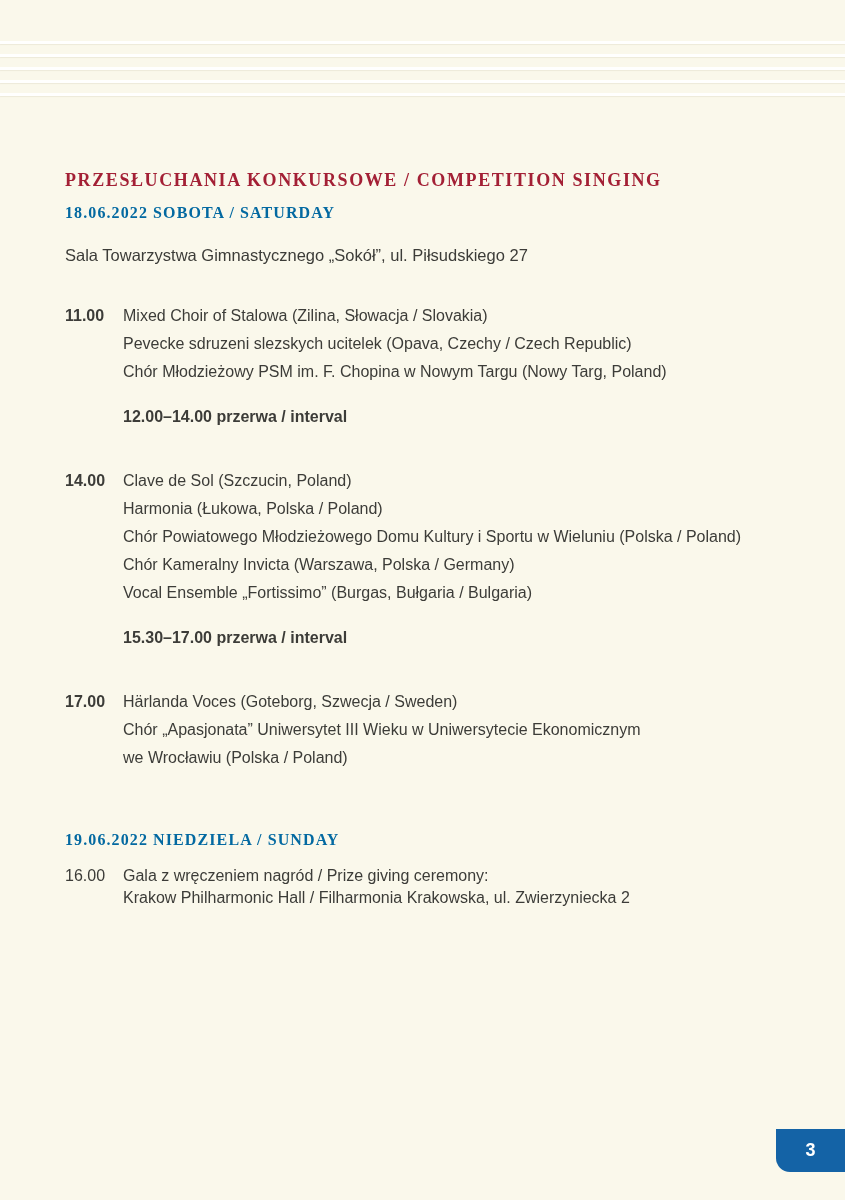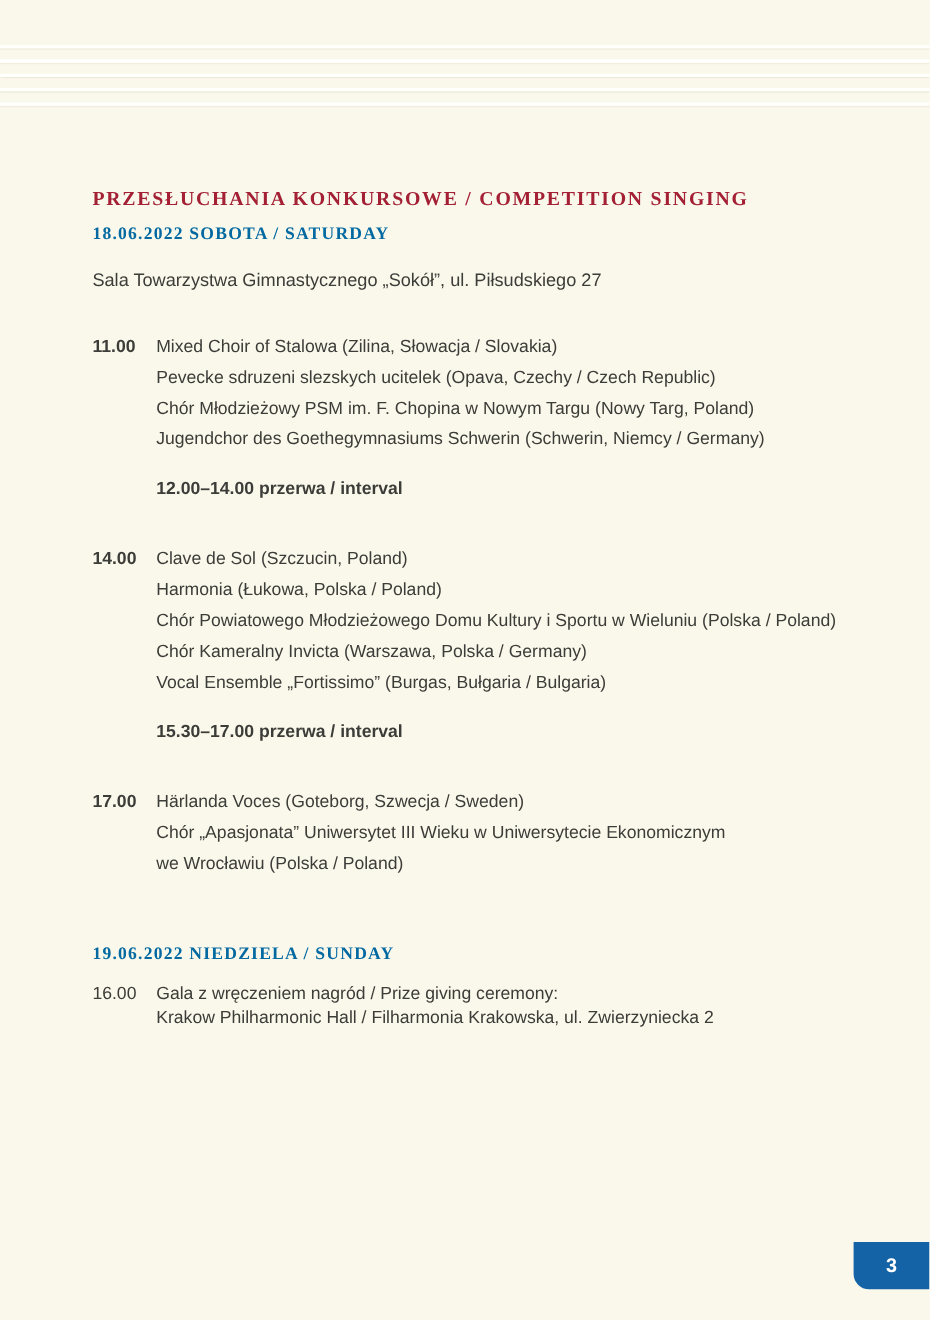--- a/index.html
+++ b/index.html
@@ -17,21 +17,21 @@
     background:rgba(255,255,255,.95);
     box-shadow:0 1px 1px rgba(160,150,110,.14);
   }
   .staff-line.l1{top:41px}
   .staff-line.l2{top:54px}
   .staff-line.l3{top:67px}
   .staff-line.l4{top:80px}
   .staff-line.l5{top:93px}
 
   .content{
-    position:absolute;left:84px;top:169px;width:740px;
+    position:absolute;left:65px;top:169px;width:740px;
   }
   .red-title{
     margin:0;
     font-family:"Liberation Serif", serif;
     font-weight:bold;
     font-size:18px;
     letter-spacing:1.6px;
     color:#A32035;
     line-height:22px;
   }
@@ -108,21 +108,20 @@
     <h2 class="day-heading">18.06.2022 SOBOTA / SATURDAY</h2>
 
     <p class="venue">Sala Towarzystwa Gimnastycznego „Sokół”, ul. Piłsudskiego 27</p>
 
     <section class="session">
       <span class="time">11.00</span>
       <div class="entries">
         <p>Mixed Choir of Stalowa (Zilina, Słowacja / Slovakia)</p>
         <p>Pevecke sdruzeni slezskych ucitelek (Opava, Czechy / Czech Republic)</p>
         <p>Chór Młodzieżowy PSM im. F. Chopina w Nowym Targu (Nowy Targ, Poland)</p>
-        <p>Jugendchor des Goethegymnasiums Schwerin (Schwerin, Niemcy / Germany)</p>
       </div>
     </section>
     <p class="interval">12.00–14.00 przerwa / interval</p>
 
     <section class="session">
       <span class="time">14.00</span>
       <div class="entries">
         <p>Clave de Sol (Szczucin, Poland)</p>
         <p>Harmonia (Łukowa, Polska / Poland)</p>
         <p>Chór Powiatowego Młodzieżowego Domu Kultury i Sportu w Wieluniu (Polska / Poland)</p>

